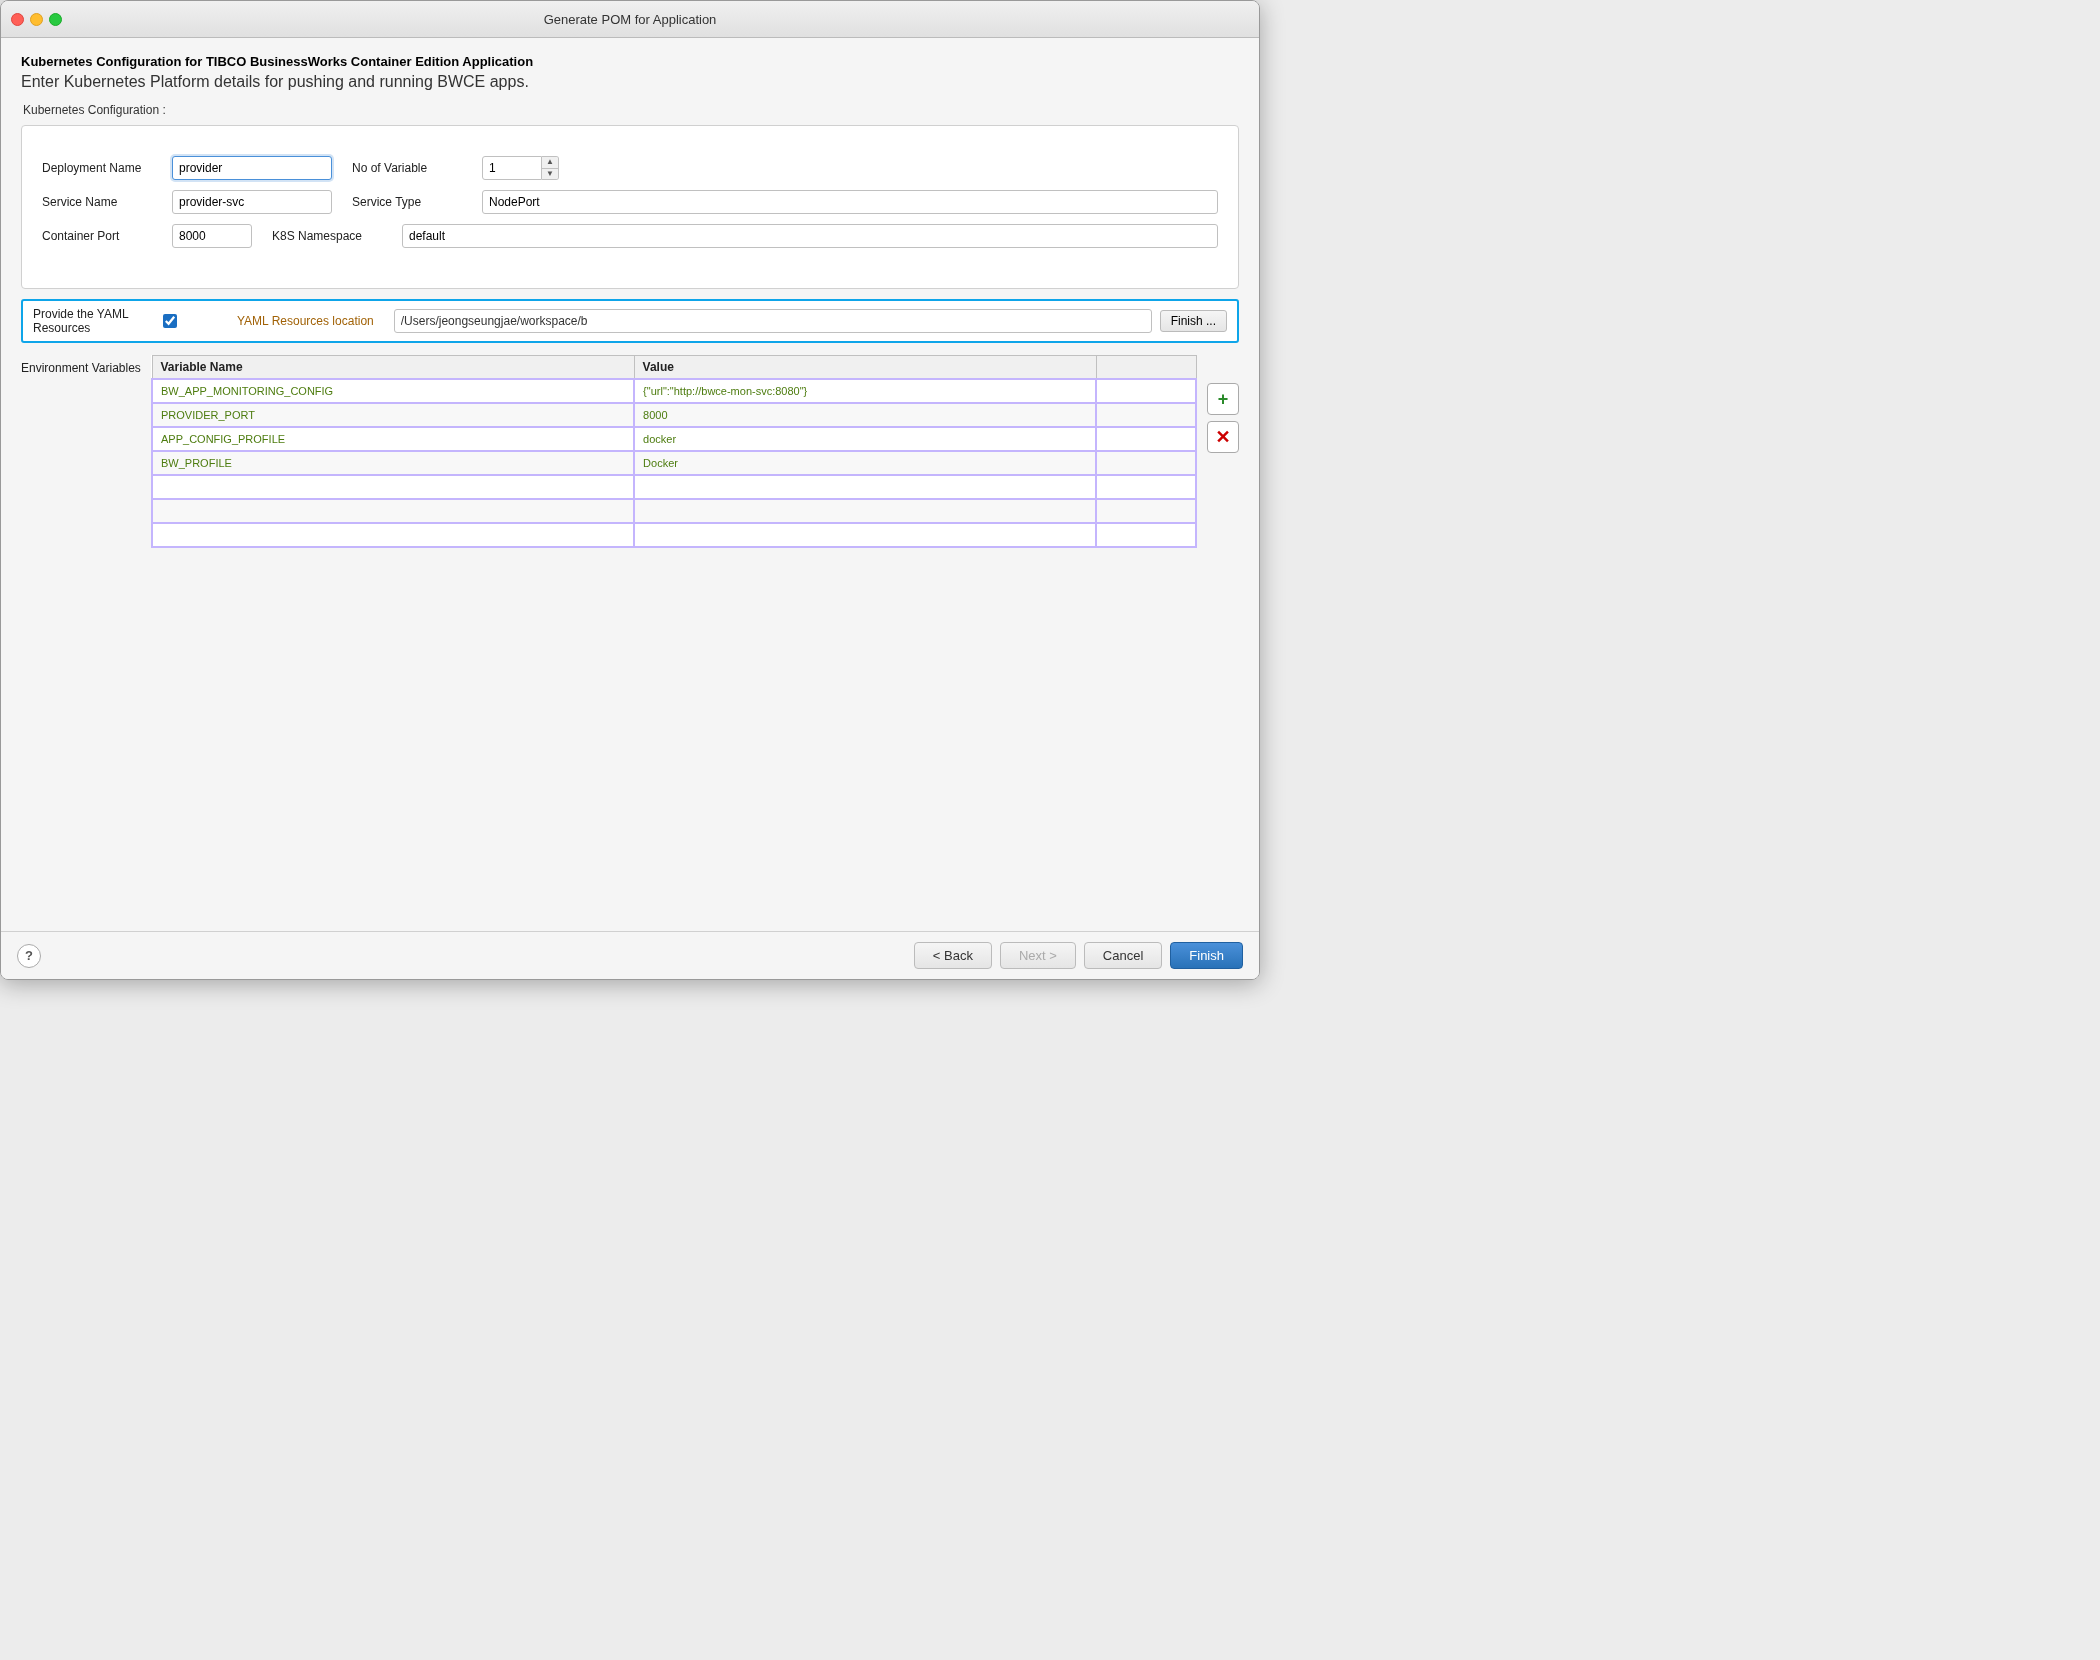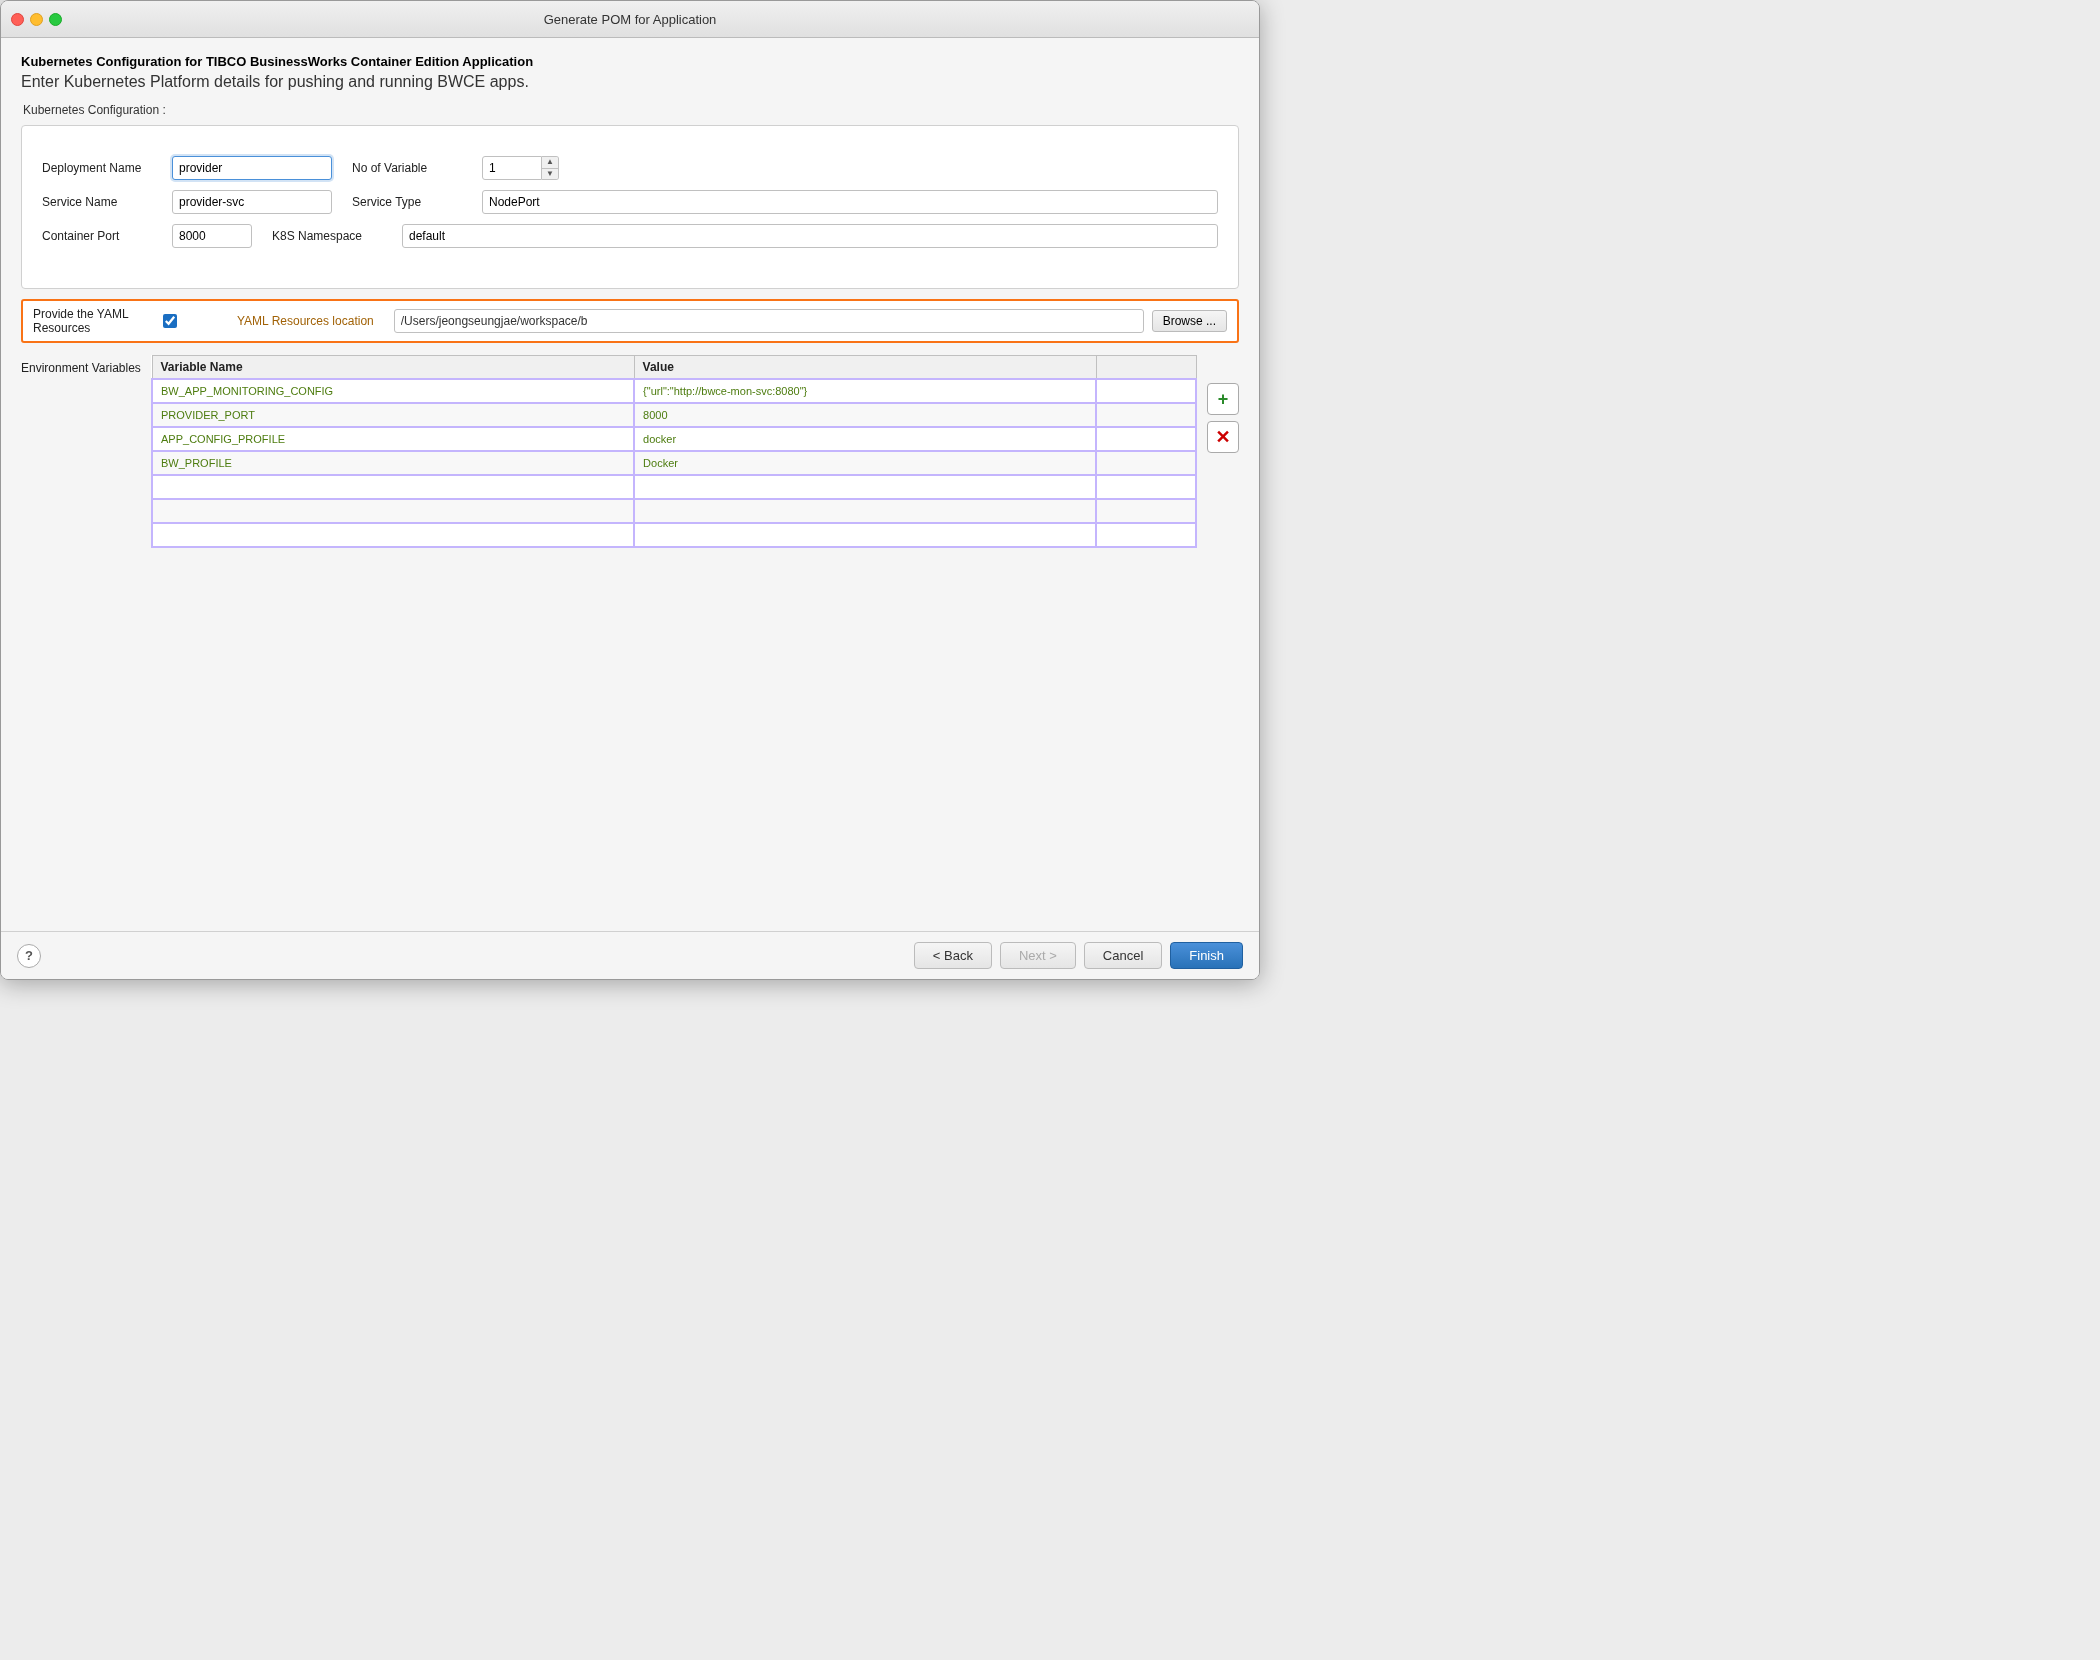--- a/index.html
+++ b/index.html
@@ -174,21 +174,21 @@
       font-size: 12px;
       height: 24px;
       background: #fff;
       outline: none;
     }
 
     
     .yaml-row {
       display: flex;
       align-items: center;
-      border: 2px solid #f97316;
+      border: 2px solid #0ea5e9;
       border-radius: 3px;
       padding: 6px 10px;
       margin-bottom: 12px;
       background: #fff;
     }
     .yaml-label {
       font-size: 12px;
       color: #222;
       width: 130px;
       flex-shrink: 0;
@@ -399,21 +399,21 @@
       </div>
     </div>
 
   </div>
 
   <div class="yaml-row" style="margin-top: 10px;">
     <span class="yaml-label">Provide the YAML Resources</span>
     <input class="yaml-checkbox" type="checkbox" checked="" style="">
     <span class="yaml-location-label">YAML Resources location</span>
     <input class="yaml-path" type="text" value="/Users/jeongseungjae/workspace/b" style="">
-    <button class="browse-btn">Browse ...</button>
+    <button class="browse-btn">Finish ...</button>
   </div>
 
   <div class="env-section">
     <span class="env-label">Environment Variables</span>
     <div class="env-table-wrapper">
       <table class="env-table">
         <thead>
           <tr>
             <th>Variable Name</th>
             <th>Value</th>

